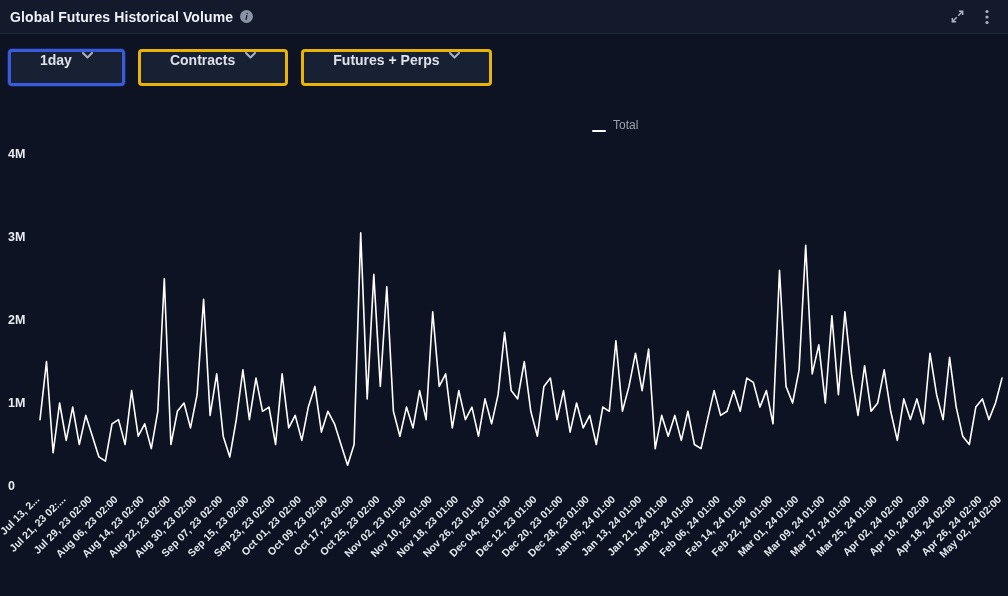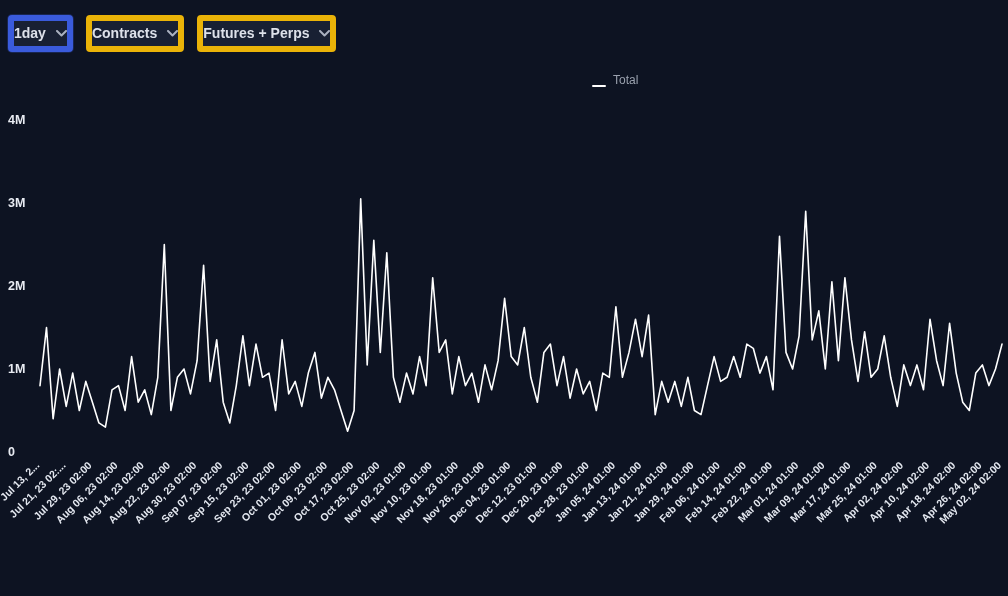--- a/index.html
+++ b/index.html
@@ -36,48 +36,68 @@
   .kebab svg { fill:#aab1c0; stroke:none; }
 
   
   .toolbar {
     flex:0 0 66px;
     display:flex; align-items:center; gap:13px;
     padding:0 8px;
   }
   .filter-btn {
     height:37px;
-    display:inline-flex; align-items:center; gap:10px;
+    display:inline-flex; gap:10px;
     background:#182033;
-    border:6px solid #eab308;
+    border:3px solid #eab308;
     border-radius:4px;
-    padding:0 0;
+    padding:0 29px;
     font-family:"Liberation Sans", sans-serif;
     font-size:14px; font-weight:600; color:#dde1ea;
     cursor:pointer;
   }
   .filter-btn.selected { border-color:#3a5bdc; box-shadow:0 0 0 1px rgba(58,91,220,.25); }
   .chev { display:inline-flex; }
   .chev svg { stroke:#aab1c0; fill:none; stroke-width:2; stroke-linecap:round; stroke-linejoin:round; }
 
   
   .chart-wrap { position:relative; flex:1; }
   .legend {
-    position:absolute; top:7px; left:592px;
+    position:absolute; top:18px; left:592px;
     display:flex; align-items:flex-end; gap:7px;
     font-size:12px; color:#9aa1ae;
   }
   .legend-dash { width:14px; height:2px; background:#ffffff; border-radius:1px; display:inline-block; }
   #chart-svg { position:absolute; left:0; top:28px; }
 </style>
 </head>
 <body>
 
 <div class="panel">
 
+  <div class="panel-header">
+    <span class="panel-title">Global Futures Historical Volume</span>
+    <span class="info-badge">i</span>
+    <span class="header-spacer"></span>
+    <span class="header-icon-btn">
+      <svg width="15" height="15" viewBox="0 0 16 16">
+        <path d="M9.5 2.5h4v4"></path>
+        <path d="M13.5 2.5L8.8 7.2"></path>
+        <path d="M6.5 13.5h-4v-4"></path>
+        <path d="M2.5 13.5l4.7-4.7"></path>
+      </svg>
+    </span>
+    <span class="header-icon-btn kebab">
+      <svg width="4" height="16" viewBox="0 0 4 16">
+        <circle cx="2" cy="2.5" r="1.6"></circle>
+        <circle cx="2" cy="8" r="1.6"></circle>
+        <circle cx="2" cy="13.5" r="1.6"></circle>
+      </svg>
+    </span>
+  </div>
 
   <div class="toolbar">
     <button class="filter-btn selected">
       <span>1day</span>
       <span class="chev">
         <svg width="11" height="7" viewBox="0 0 11 7">
             <polyline points="1,1 5.5,5.5 10,1"></polyline>
           </svg>
       </span>
     </button>

